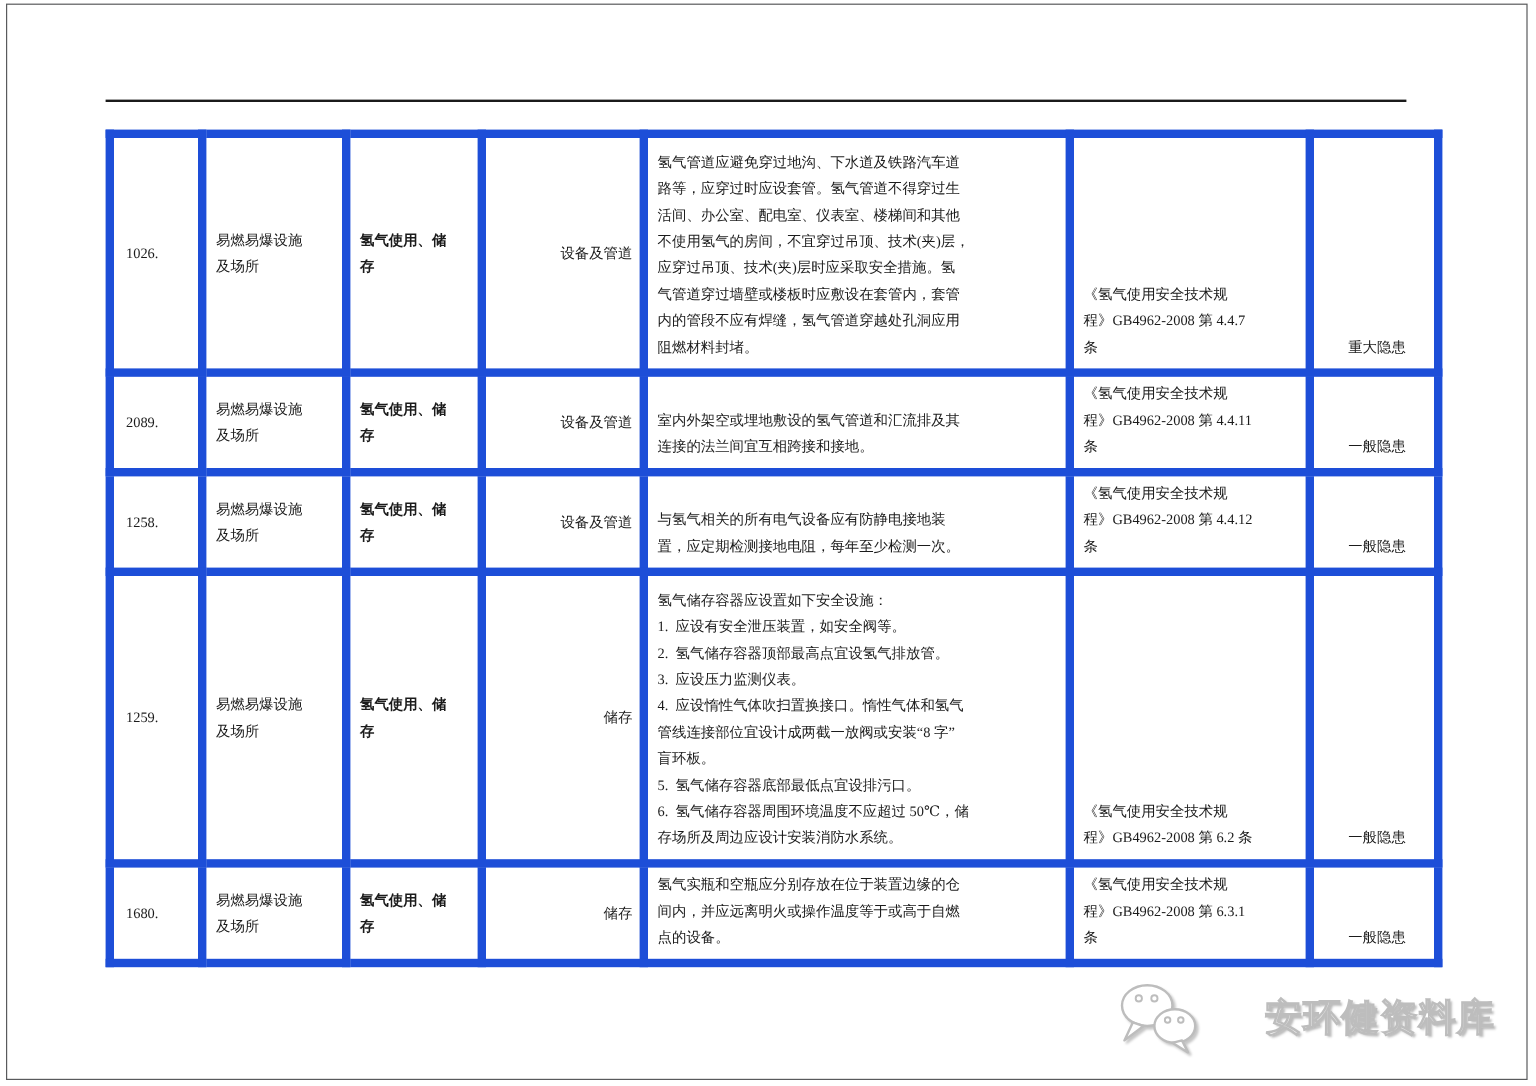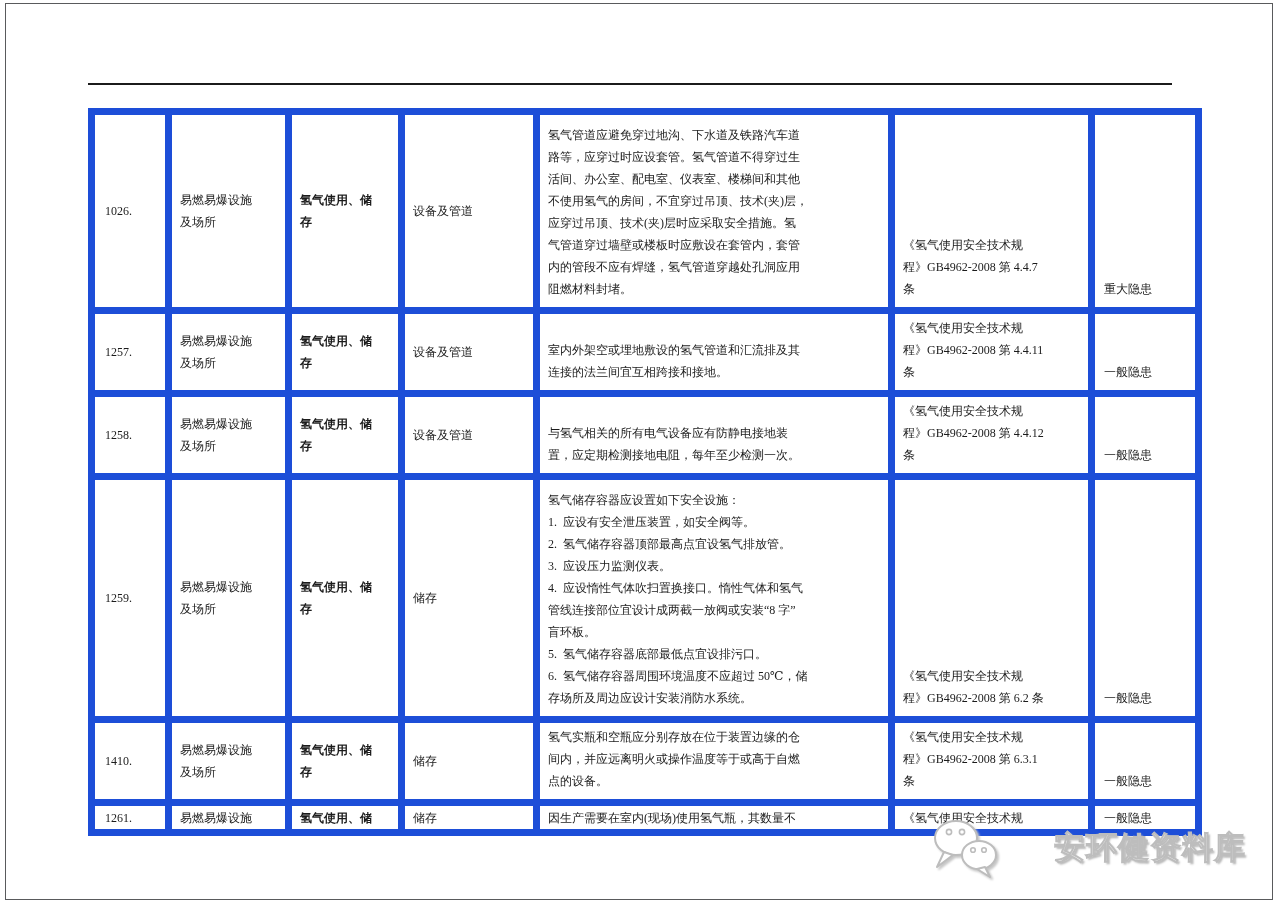--- a/index.html
+++ b/index.html
@@ -11,24 +11,24 @@
 
   .top-rule{position:absolute;left:88px;top:83px;width:1084px;height:2px;background:#1b1b1b;}
 
   table.hazard{position:absolute;left:88px;top:108px;width:1107px;
                border-collapse:collapse;table-layout:fixed;}
   td{border:7px solid #1d4ed8;font-size:12px;line-height:22px;
      vertical-align:middle;white-space:pre;padding:2px 6px;overflow:hidden;}
   .c0{padding-left:10px;}
   .c1{padding-left:8px;}
   .c2{padding-left:8px;padding-right:2px;font-weight:bold;}
-  .c3{padding-left:8px;}
+  .c3{padding-left:8px;text-align:right;}
   .c4{vertical-align:bottom;padding:3px 2px 7px 8px;}
   .c5{vertical-align:bottom;padding:3px 1px 7px 8px;}
-  .c6{vertical-align:bottom;padding:3px 4px 7px 9px;}
+  .c6{vertical-align:bottom;padding:3px 4px 7px 9px;text-align:center;}
   tr.row-clipped td{vertical-align:top;padding-top:1px;padding-bottom:0;}
 
   .watermark{position:absolute;right:34px;bottom:26px;display:flex;align-items:center;gap:8px;}
   .wm-icon{filter:drop-shadow(2px 2px 1px #c6c6c6);}
   .wm-text{font-size:31px;font-weight:bold;color:#ffffff;letter-spacing:1px;
            -webkit-text-stroke:1px #bdbdbd;text-shadow:2px 2px 2px #b9b9b9;
            font-family:"Liberation Sans","DejaVu Sans",sans-serif;margin-left:45px;}
 </style>
 </head>
 <body>
@@ -62,21 +62,21 @@
 应穿过吊顶、技术(夹)层时应采取安全措施。氢
 气管道穿过墙壁或楼板时应敷设在套管内，套管
 内的管段不应有焊缝，氢气管道穿越处孔洞应用
 阻燃材料封堵。</td>
         <td class="c5">《氢气使用安全技术规
 程》GB4962-2008 第 4.4.7
 条</td>
         <td class="c6">重大隐患</td>
       </tr>
       <tr style="height: 65px;">
-        <td class="c0">1257.</td>
+        <td class="c0">2089.</td>
         <td class="c1">易燃易爆设施
 及场所</td>
         <td class="c2">氢气使用、储
 存</td>
         <td class="c3">设备及管道</td>
         <td class="c4">室内外架空或埋地敷设的氢气管道和汇流排及其
 连接的法兰间宜互相跨接和接地。</td>
         <td class="c5">《氢气使用安全技术规
 程》GB4962-2008 第 4.4.11
 条</td>
@@ -111,41 +111,32 @@
 管线连接部位宜设计成两截一放阀或安装“8 字”
 盲环板。
 5.  氢气储存容器底部最低点宜设排污口。
 6.  氢气储存容器周围环境温度不应超过 50℃，储
 存场所及周边应设计安装消防水系统。</td>
         <td class="c5">《氢气使用安全技术规
 程》GB4962-2008 第 6.2 条</td>
         <td class="c6">一般隐患</td>
       </tr>
       <tr style="height: 66px;">
-        <td class="c0">1410.</td>
+        <td class="c0">1680.</td>
         <td class="c1">易燃易爆设施
 及场所</td>
         <td class="c2">氢气使用、储
 存</td>
         <td class="c3">储存</td>
         <td class="c4">氢气实瓶和空瓶应分别存放在位于装置边缘的仓
 间内，并应远离明火或操作温度等于或高于自燃
 点的设备。</td>
         <td class="c5">《氢气使用安全技术规
 程》GB4962-2008 第 6.3.1
 条</td>
-        <td class="c6">一般隐患</td>
-      </tr>
-      <tr class="row-clipped" style="height: 25px;">
-        <td class="c0">1261.</td>
-        <td class="c1">易燃易爆设施</td>
-        <td class="c2">氢气使用、储</td>
-        <td class="c3">储存</td>
-        <td class="c4">因生产需要在室内(现场)使用氢气瓶，其数量不</td>
-        <td class="c5">《氢气使用安全技术规</td>
         <td class="c6">一般隐患</td>
       </tr>
     </tbody>
 </table>
 
 <div class="watermark">
   <svg class="wm-icon" width="72" height="62" viewBox="0 0 72 62" aria-hidden="true">
     <ellipse cx="27" cy="21" rx="21" ry="17" fill="#ffffff" stroke="#bdbdbd" stroke-width="2"></ellipse>
     <path d="M15 35 L8 50 L24 38 Z" fill="#ffffff" stroke="#bdbdbd" stroke-width="2" stroke-linejoin="round"></path>
     <circle cx="20" cy="15" r="2.6" fill="#ffffff" stroke="#bdbdbd" stroke-width="1.6"></circle>

